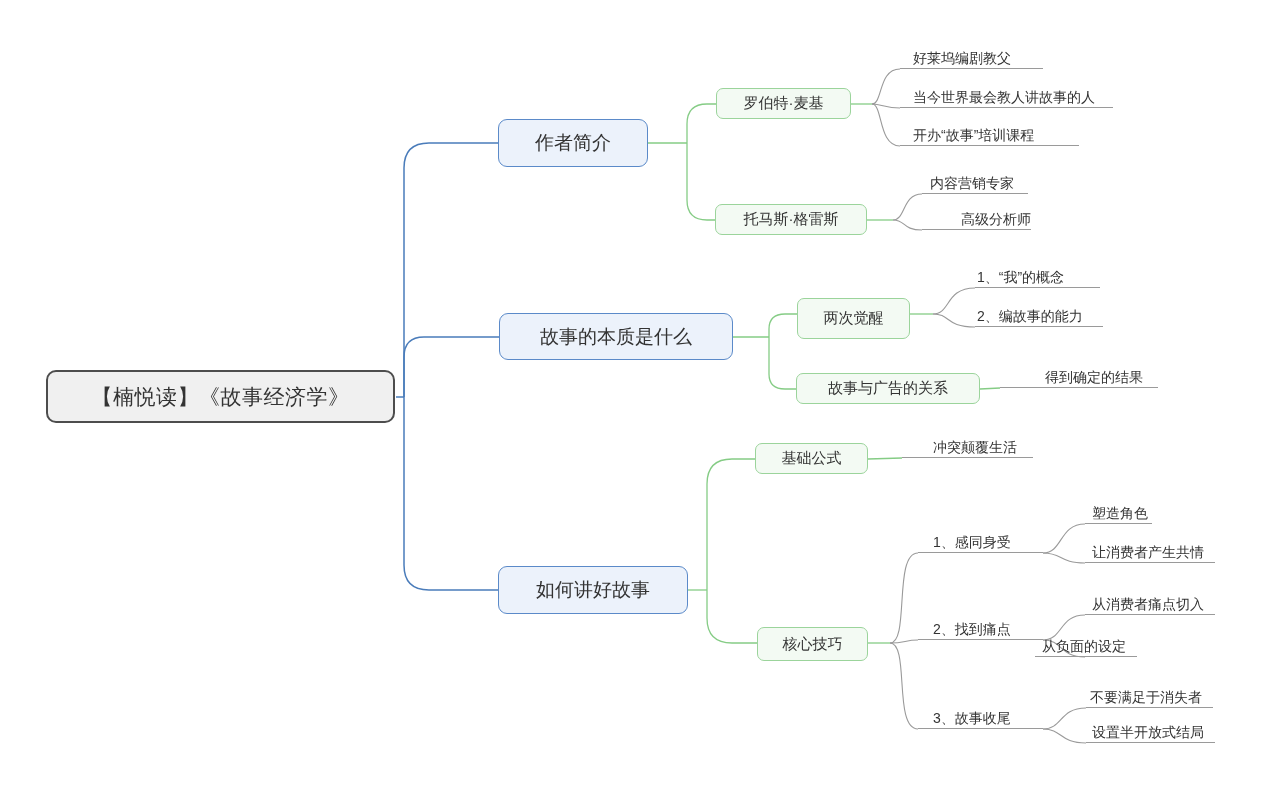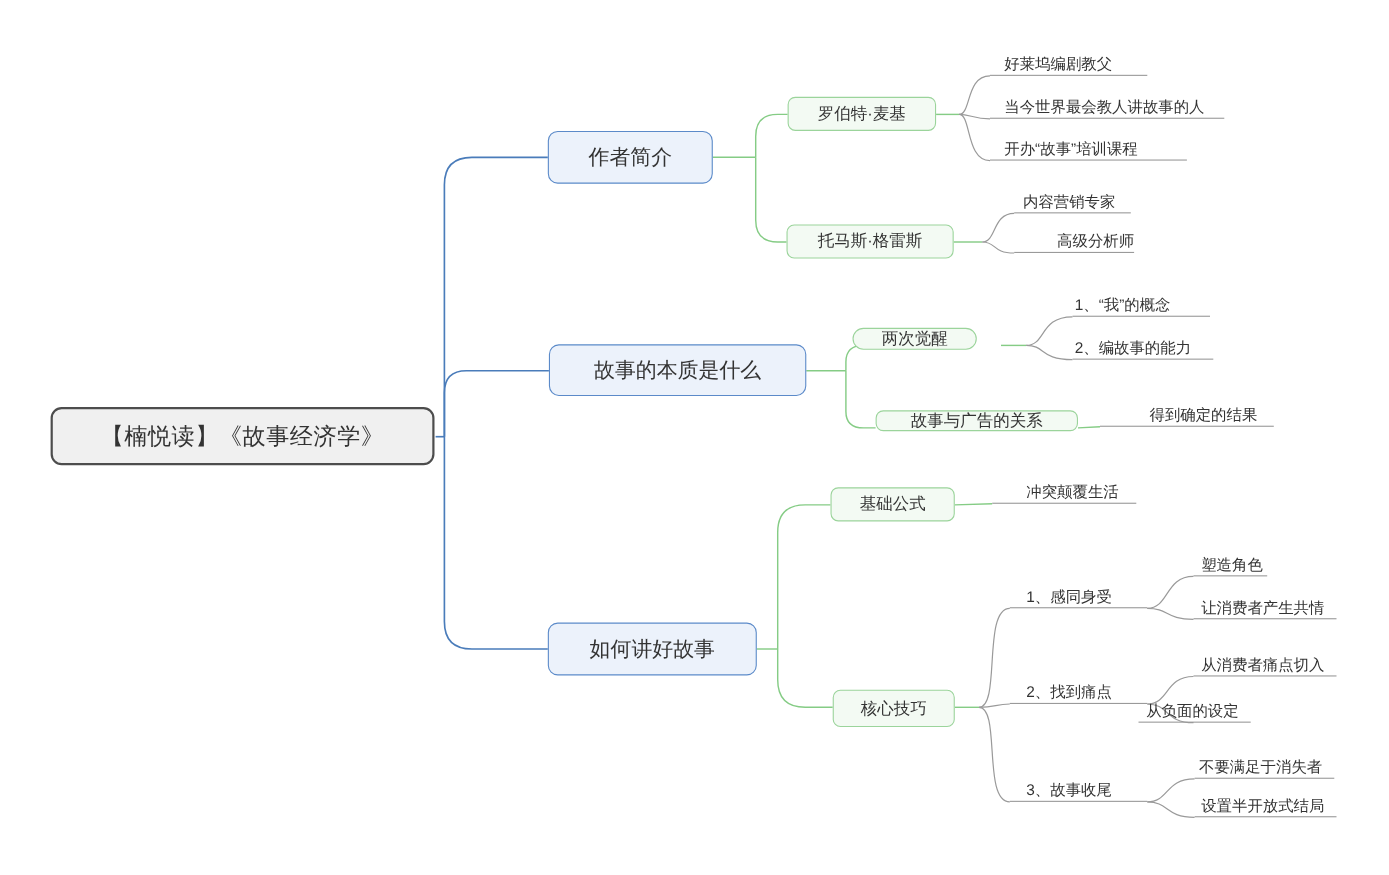--- a/index.html
+++ b/index.html
@@ -88,22 +88,22 @@
   </svg>
 
   <div class="node node-root" style="left:46px;top:370px;width:349px;height:53px;">【楠悦读】《故事经济学》</div>
 
   <div class="node node-l1" style="left:498px;top:119px;width:150px;height:48px;">作者简介</div>
   <div class="node node-l1" style="left:499px;top:313px;width:234px;height:47px;">故事的本质是什么</div>
   <div class="node node-l1" style="left:498px;top:566px;width:190px;height:48px;">如何讲好故事</div>
 
   <div class="node node-l2" style="left:715px;top:204px;width:152px;height:31px;">托马斯·格雷斯</div>
   <div class="node node-l2" style="left:716px;top:88px;width:135px;height:31px;">罗伯特·麦基</div>
-  <div class="node node-l2" style="left:775px;top:298px;width:113px;height:20px;border-radius:14px;">两次觉醒</div>
-  <div class="node node-l2" style="left:796px;top:373px;width:184px;height:19px;">故事与广告的关系</div>
+  <div class="node node-l2" style="left:797px;top:298px;width:113px;height:41px;">两次觉醒</div>
+  <div class="node node-l2" style="left:796px;top:373px;width:184px;height:31px;">故事与广告的关系</div>
   <div class="node node-l2" style="left:755px;top:443px;width:113px;height:31px;">基础公式</div>
   <div class="node node-l2" style="left:757px;top:627px;width:111px;height:34px;">核心技巧</div>
 
   <div class="leaf" style="left:900px;top:48px;width:143px;padding-left:13px;">好莱坞编剧教父</div>
   <div class="leaf" style="left:900px;top:87px;width:213px;padding-left:13px;">当今世界最会教人讲故事的人</div>
   <div class="leaf" style="left:900px;top:125px;width:179px;padding-left:13px;">开办“故事”培训课程</div>
 
   <div class="leaf" style="left:922px;top:173px;width:106px;padding-left:8px;">内容营销专家</div>
   <div class="leaf" style="left:922px;top:209px;width:109px;padding-left:8px;text-align:right;">高级分析师</div>
 

